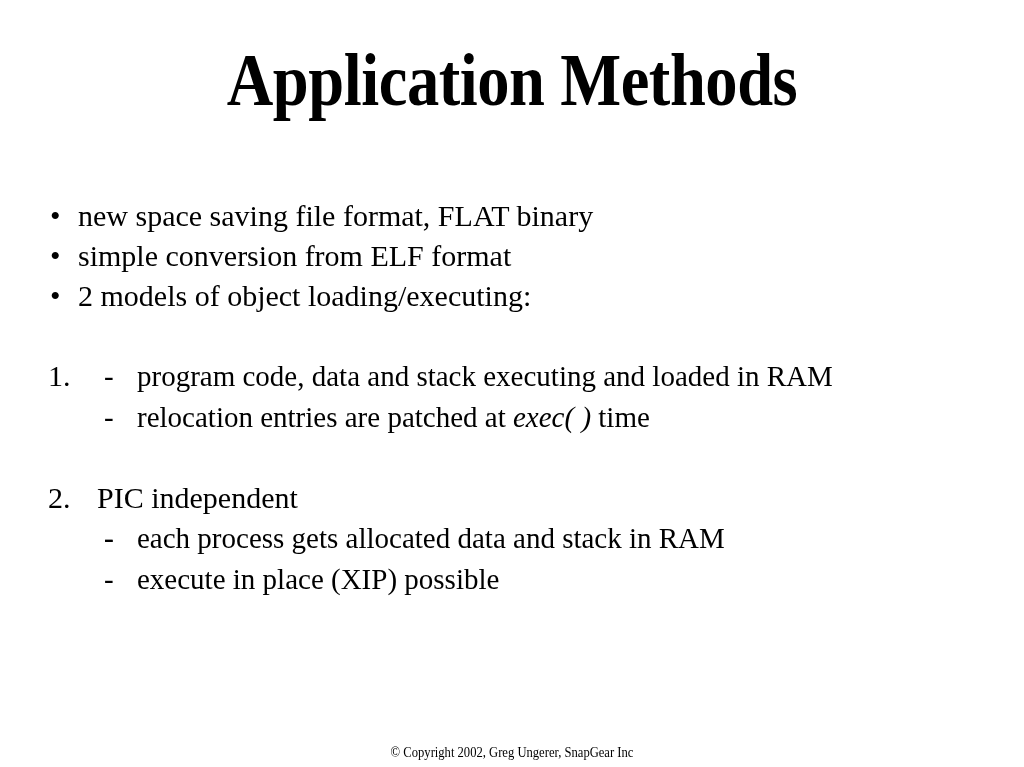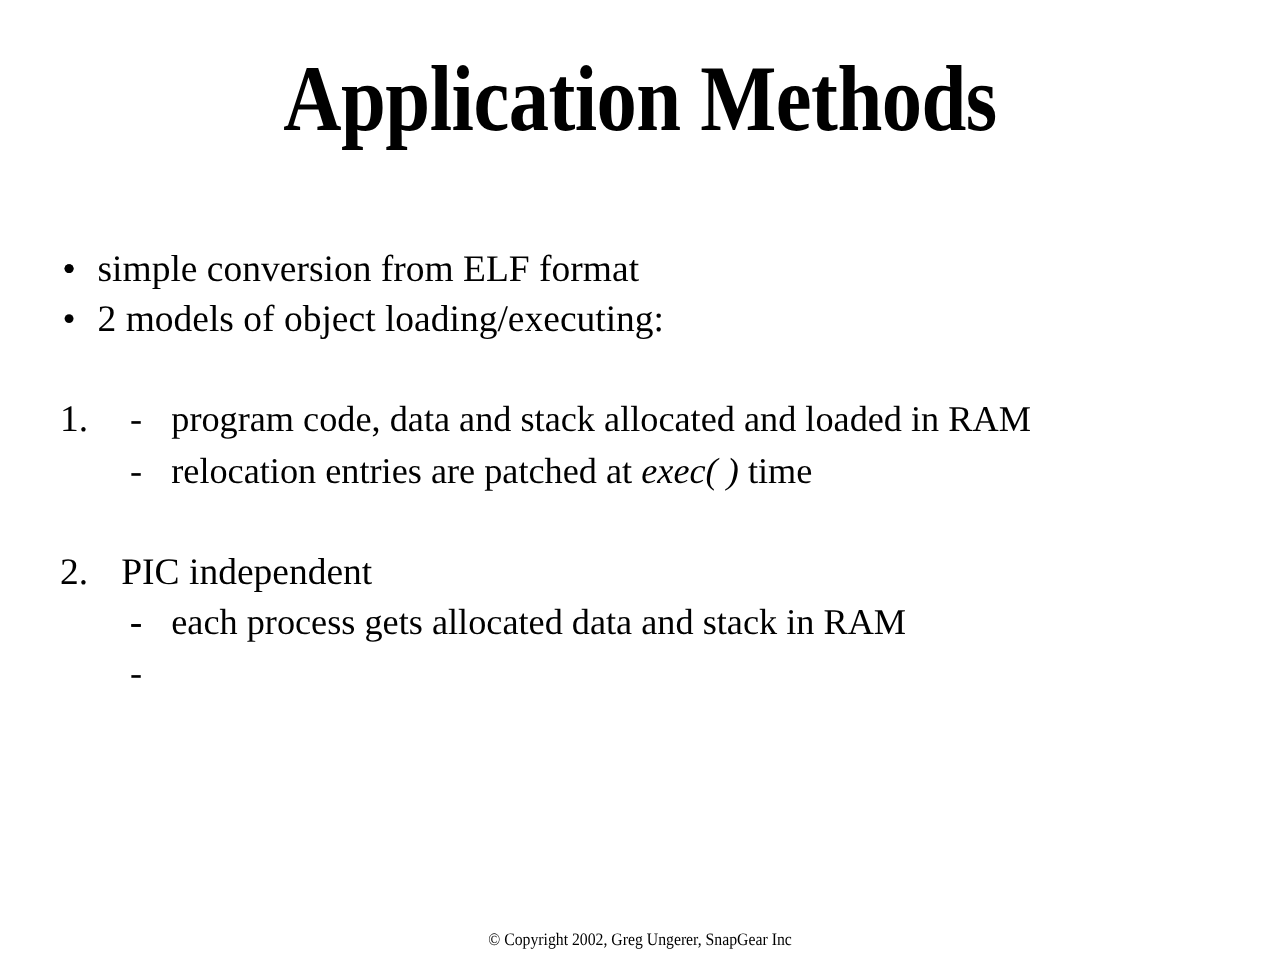--- a/index.html
+++ b/index.html
@@ -117,38 +117,39 @@
 <body>
 
 <div id="slide">
 
   <div class="slide-title">Application Methods</div>
 
   <div class="body-block">
 
     <span class="line bullet-line">
       <span class="marker">•</span>
+      <span>new space saving file format, FLAT binary</span>
     </span>
     <span class="line bullet-line">
       <span class="marker">•</span>
       <span>simple conversion from ELF format</span>
     </span>
     <span class="line bullet-line">
       <span class="marker">•</span>
       <span>2 models of object loading/executing:</span>
     </span>
 
     <span class="gap"></span>
 
     <span class="line num-line">
       <span class="marker">1.</span>
     </span>
     <span class="line dash-line">
       <span class="marker">-</span>
-      <span>program code, data and stack allocated and loaded in RAM</span>
+      <span>program code, data and stack executing and loaded in RAM</span>
     </span>
     <span class="line dash-line">
       <span class="marker">-</span>
       <span>relocation entries are patched at </span><span class="em">exec( )</span><span> time</span>
     </span>
 
     <span class="gap"></span>
 
     <span class="line num-line">
       <span class="marker">2.</span>
@@ -156,19 +157,20 @@
     </span>
     <span class="line dash-line">
       <span class="marker">-</span>
     </span>
     <span class="line dash-line">
       <span class="marker">-</span>
       <span>each process gets allocated data and stack in RAM</span>
     </span>
     <span class="line dash-line">
       <span class="marker">-</span>
+      <span>execute in place (XIP) possible</span>
     </span>
 
   </div>
 
   <div class="footer">© Copyright 2002, Greg Ungerer, SnapGear Inc</div>
 
 </div>
 
 </body></html>

